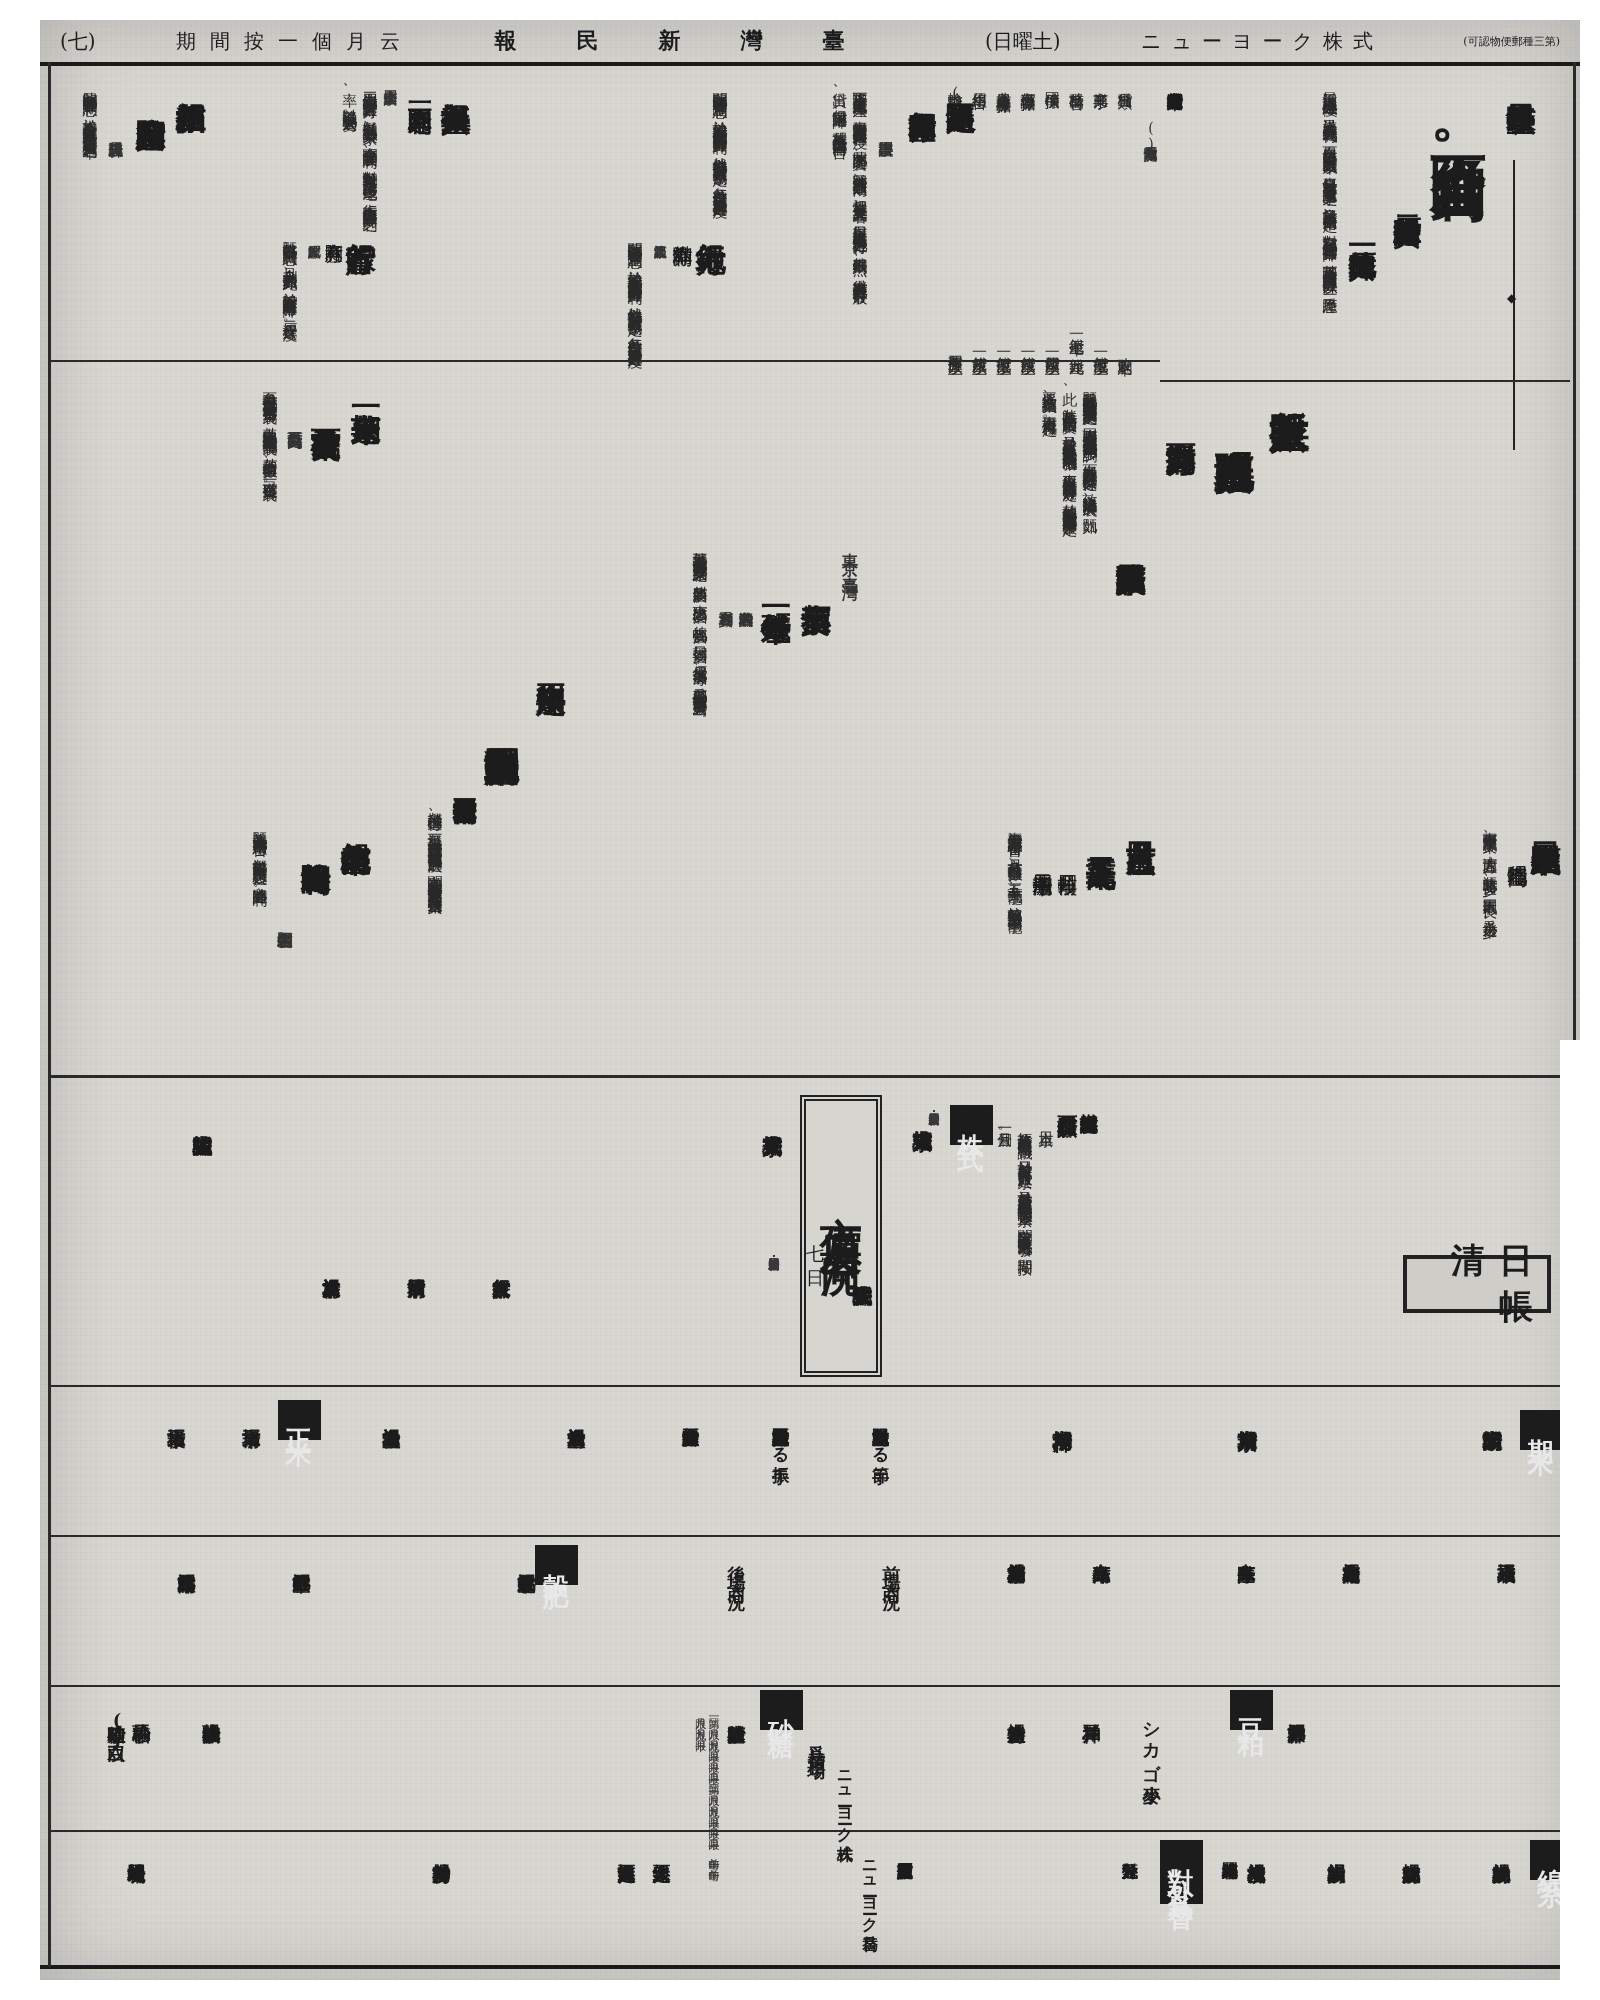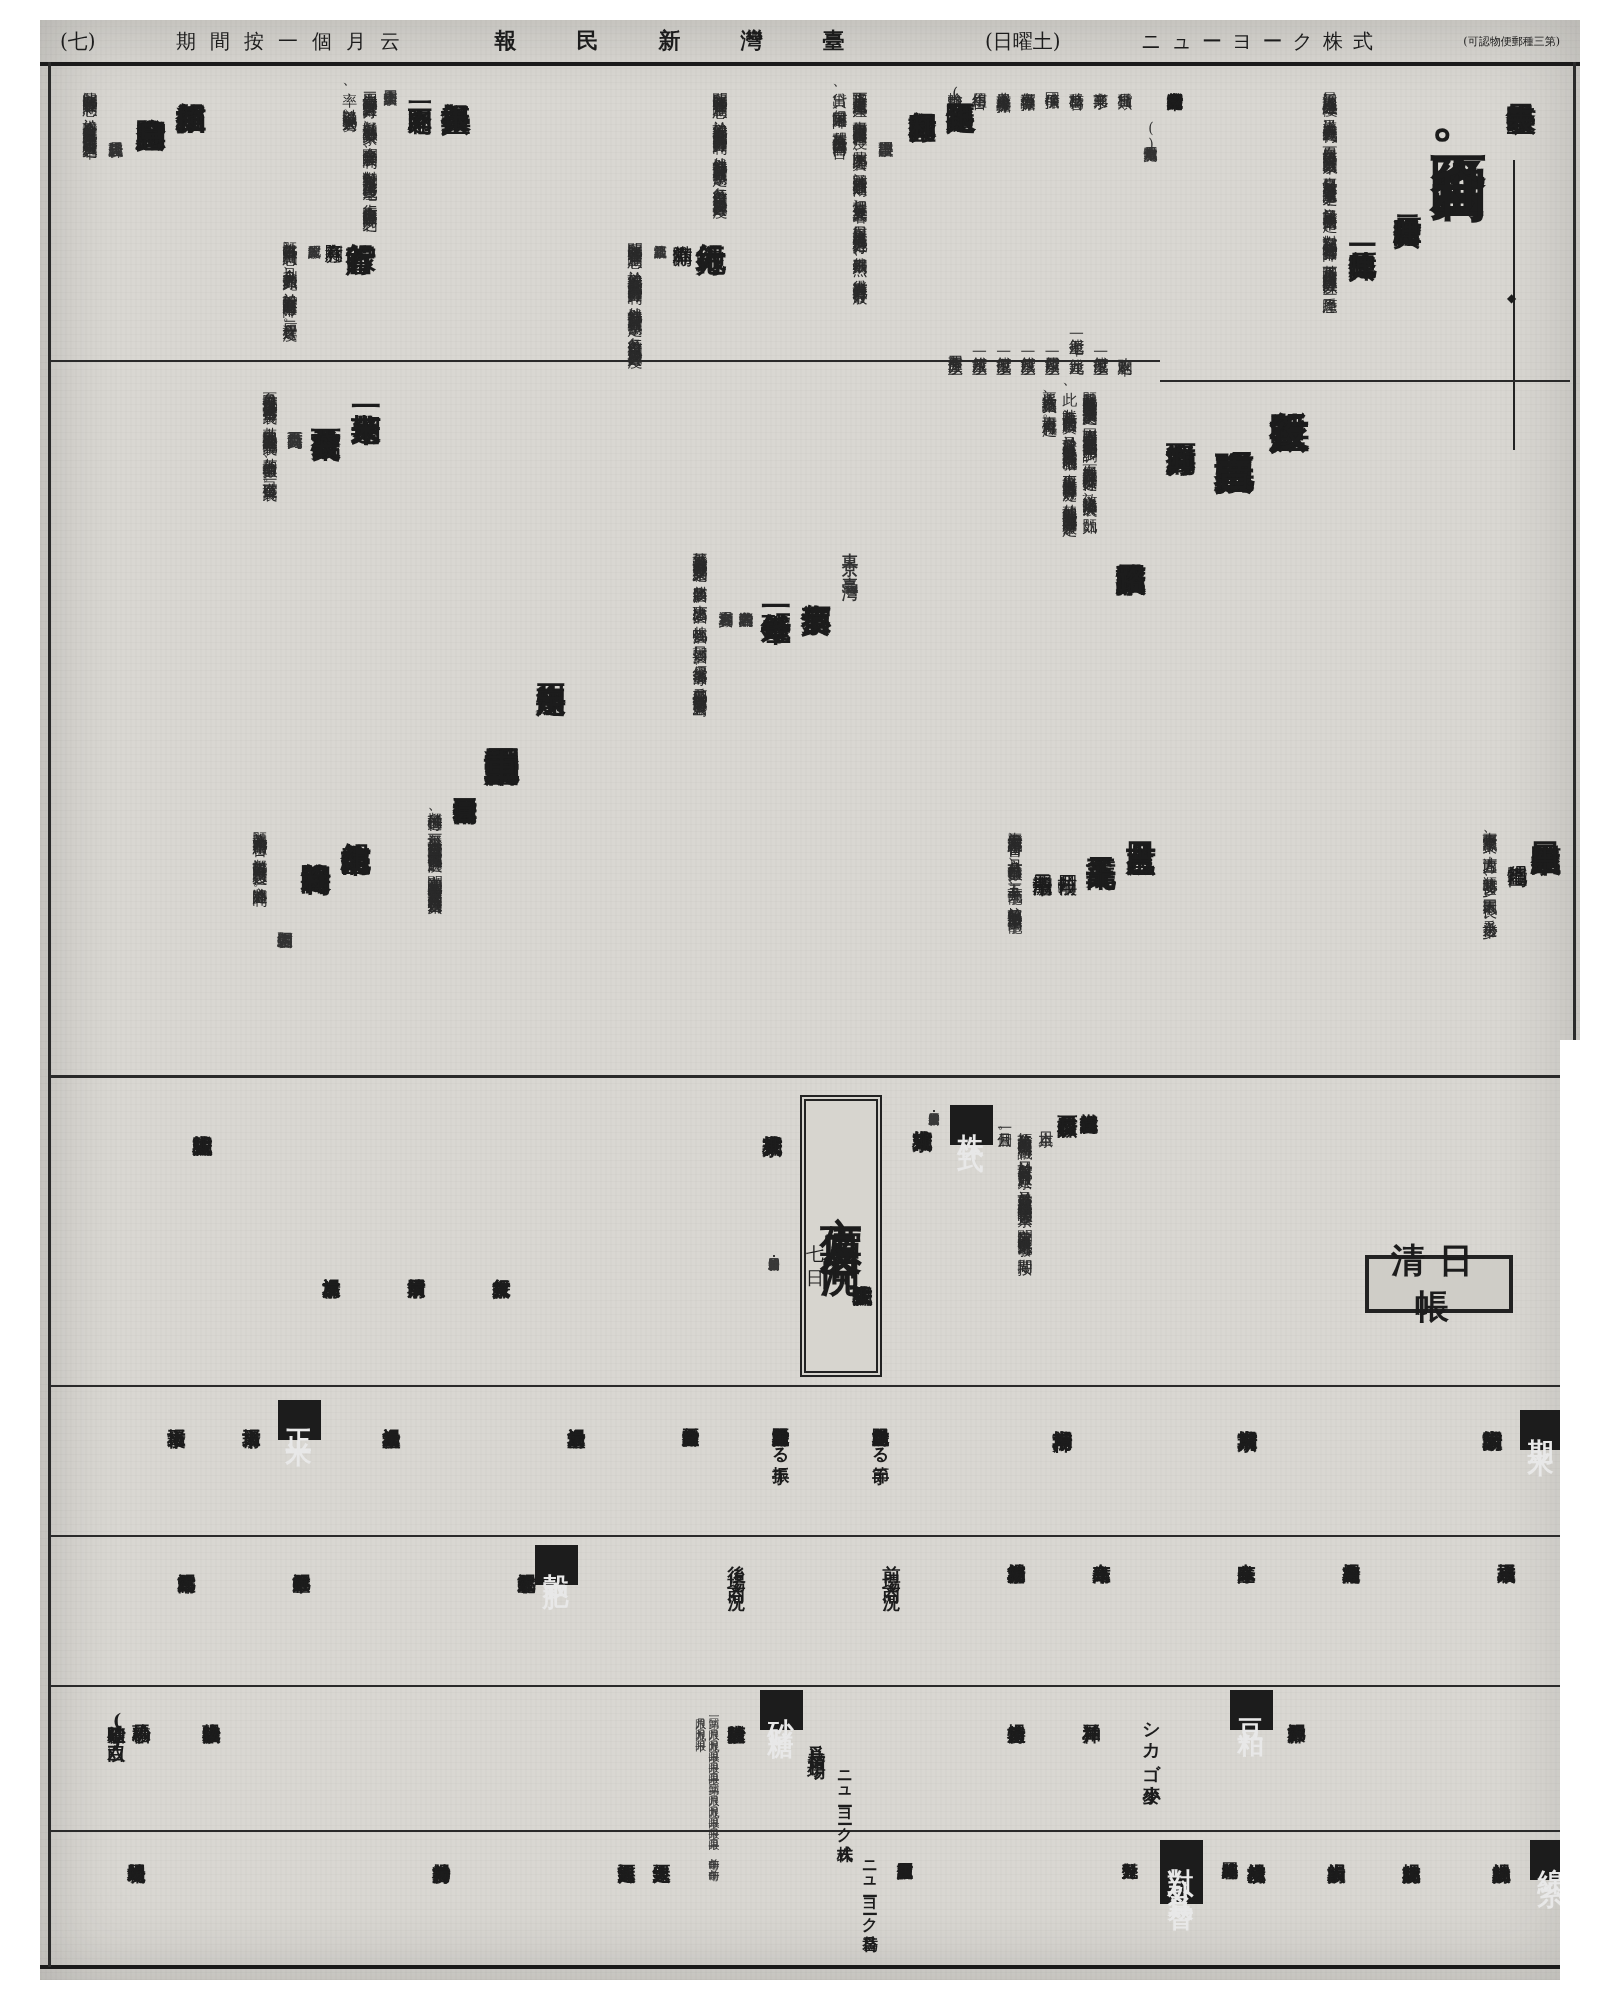--- a/index.html
+++ b/index.html
@@ -168,21 +168,21 @@
   <div class="section-box" style="left:760px;top:1075px;width:70px;height:270px;">
     <div class="t">市價及商況</div>
     <div class="d">七日</div>
   </div>
 
   <div class="vcol hl-s" style="right:480px;top:1080px;font-size:18px;">赴拓省燃料會議</div>
   <div class="vcol hl-s" style="right:500px;top:1080px;font-size:20px;">西村鑛務課長</div>
   <div class="vcol tiny" style="right:525px;top:1100px;font-size:15px;">本日上京</div>
   <div class="vcol body" style="right:545px;top:1100px;height:130px;width:110px;">拓務省於本月中擬開燃料會議、於日前曾打電向督府命派人赴京、於是督府乃派西村鑛務課長携帶一切關係書類上京、聞定欲搭本日出帆之扶桑丸出發、期間按一個月云。</div>
 
-  <div class="ad" style="left:1325px;top:1235px;width:140px;height:50px;text-align:center;">
+  <div class="ad" style="left:1363px;top:1235px;width:140px;height:50px;">
     <span style="direction:rtl;unicode-bidi:bidi-override;">日清帳</span>
   </div>
 
   <div class="tag" style="left:910px;top:1085px;">株式</div>
   <div class="tag" style="left:1480px;top:1390px;">期米</div>
   <div class="tag" style="left:238px;top:1380px;">正米</div>
   <div class="tag" style="left:495px;top:1525px;">穀肥</div>
   <div class="tag" style="left:1190px;top:1670px;">豆粕</div>
   <div class="tag" style="left:720px;top:1670px;">砂糖</div>
   <div class="tag" style="left:1490px;top:1820px;">綿糸</div>

